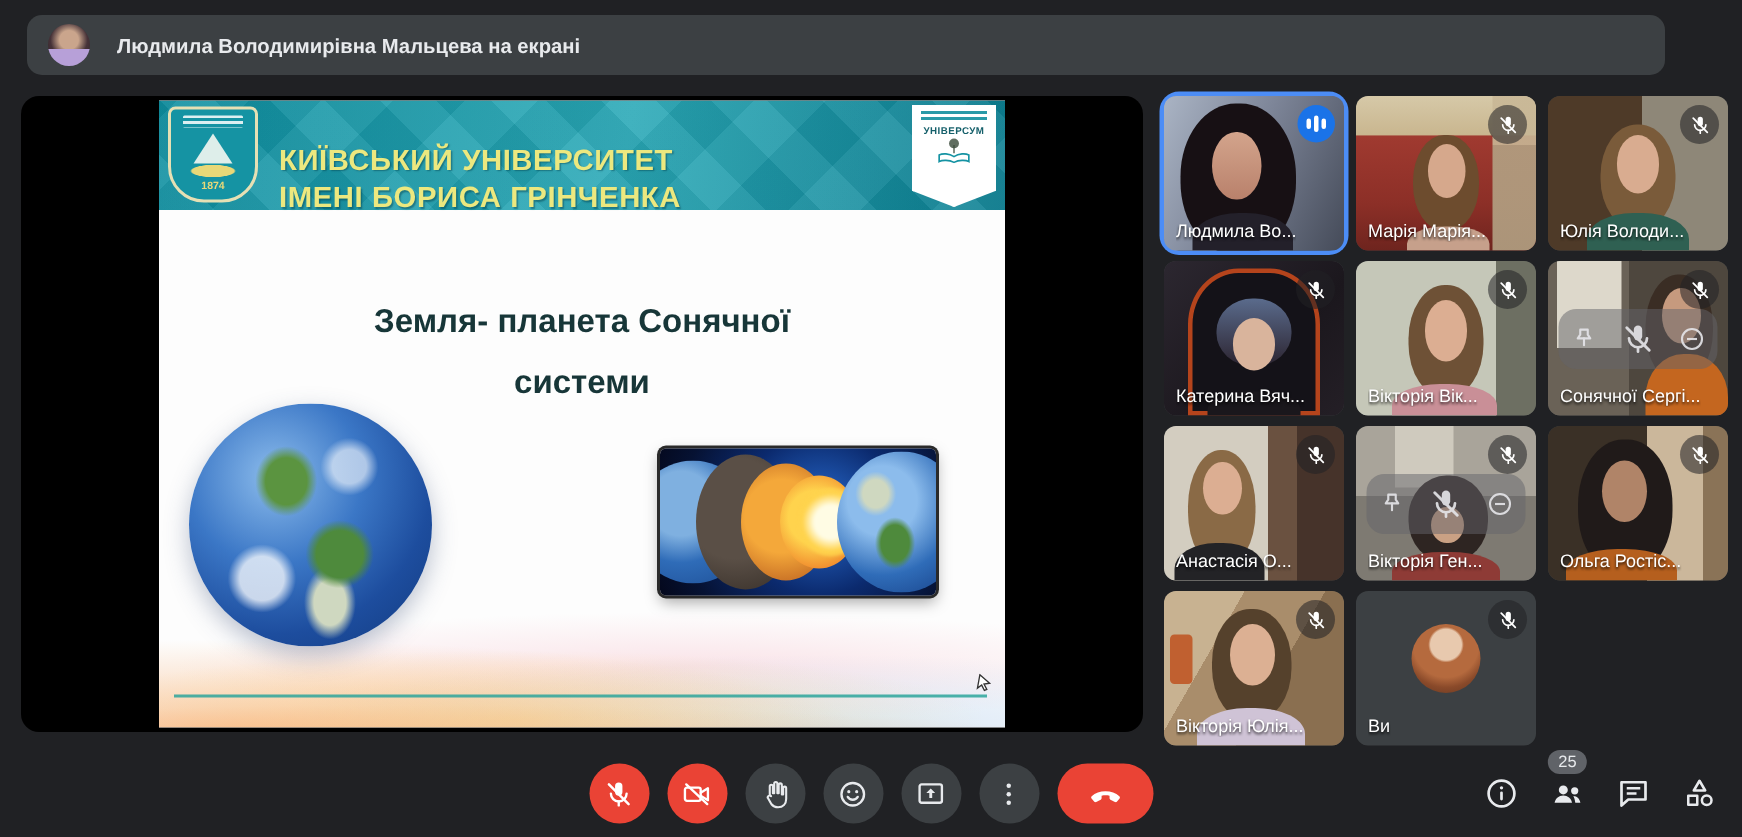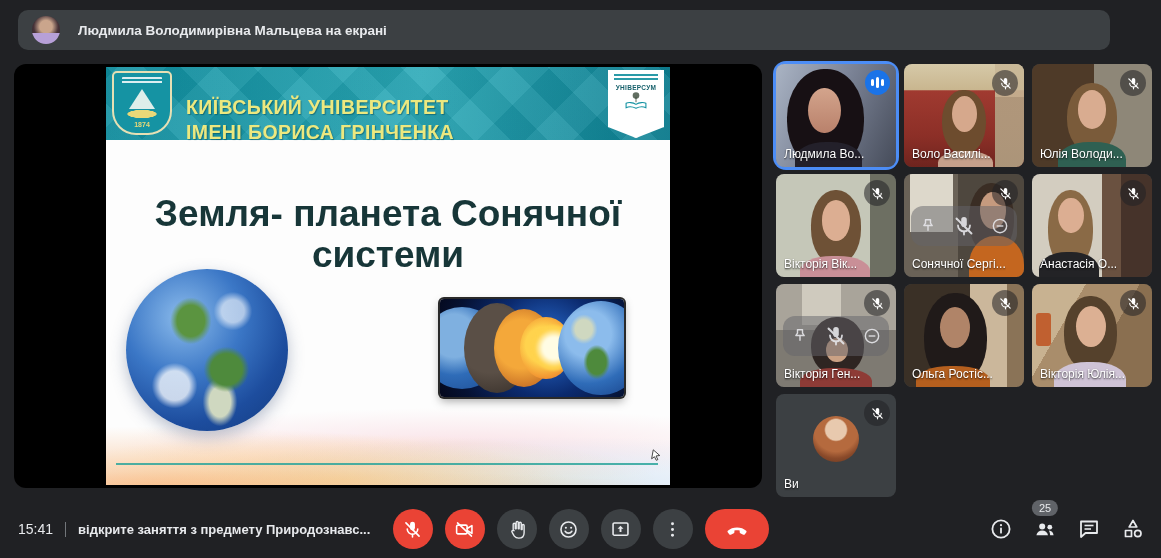--- a/index.html
+++ b/index.html
@@ -42,21 +42,21 @@
      font-size:7px;font-weight:700;color:#e8d878;}
 
   .ubadge{position:absolute;right:6px;top:3px;width:56px;height:68px;background:#fff;
      clip-path:polygon(0 0,100% 0,100% 84%,50% 100%,0 84%);box-shadow:0 0 0 1px #cfd6d6;}
   .ubadge .b-caption{margin:4px 6px 0;height:8px;
      background:repeating-linear-gradient(180deg,#2a9aa8 0 2px,#fff 2px 4px);}
   .ubadge .b-title{text-align:center;font-size:6.5px;font-weight:700;color:#16606b;margin-top:2px;letter-spacing:.3px;}
   .ubadge svg{display:block;margin:0 auto;}
 
   .stitle{position:absolute;left:0;top:126px;width:100%;text-align:center;
-     font-size:37px;line-height:41px;font-weight:700;color:#173638;}
+     font-size:22px;line-height:41px;font-weight:700;color:#173638;}
 
   .waves{position:absolute;left:0;bottom:0;width:100%;height:135px;
      background:
       radial-gradient(120% 70% at 8% 100%,rgba(246,166,100,.55),transparent 62%),
       radial-gradient(90% 55% at 42% 96%,rgba(250,214,122,.5),transparent 62%),
       radial-gradient(110% 60% at 78% 100%,rgba(150,190,232,.35),transparent 60%),
       radial-gradient(100% 45% at 62% 70%,rgba(245,188,200,.4),transparent 60%),
       radial-gradient(140% 40% at 30% 115%,rgba(252,140,80,.45),transparent 65%);}
   .tealline{position:absolute;left:10px;right:12px;top:396px;height:2px;background:#2ba49b;opacity:.85;}
 
@@ -351,37 +351,51 @@
           <i class="x1"></i>
           <i class="hair"></i>
           <i class="face"></i>
           <i class="body"></i>
         </div>
       <div class="mutebadge">
           <svg width="15" height="15" viewBox="0 0 24 24">
             <use href="#i-mic-off"></use>
           </svg>
         </div>
-      <span class="tname">Воло Василі...</span>
+      <span class="tname">Марія Марія...</span>
     </div>
 
     <div class="tile">
       <div class="vid v3">
           <i class="hair"></i>
           <i class="face"></i>
           <i class="body"></i>
         </div>
       <div class="mutebadge">
           <svg width="15" height="15" viewBox="0 0 24 24">
             <use href="#i-mic-off"></use>
           </svg>
         </div>
       <span class="tname">Юлія Володи...</span>
     </div>
 
+    <div class="tile">
+      <div class="vid v4">
+          <i class="x1"></i>
+          <i class="hair"></i>
+          <i class="face"></i>
+          <i class="body"></i>
+        </div>
+      <div class="mutebadge">
+          <svg width="15" height="15" viewBox="0 0 24 24">
+            <use href="#i-mic-off"></use>
+          </svg>
+        </div>
+      <span class="tname">Катерина Вяч...</span>
+    </div>
 
     <div class="tile">
       <div class="vid v5">
           <i class="hair"></i>
           <i class="face"></i>
           <i class="body"></i>
         </div>
       <div class="mutebadge">
           <svg width="15" height="15" viewBox="0 0 24 24">
             <use href="#i-mic-off"></use>
@@ -504,25 +518,20 @@
           <svg width="15" height="15" viewBox="0 0 24 24">
             <use href="#i-mic-off"></use>
           </svg>
         </div>
       <span class="tname">Ви</span>
     </div>
 
   </div>
 
   <div class="bottombar">
-    <div class="bb-left">
-      <span class="bb-time">15:41</span>
-      <span class="bb-div"></span>
-      <span class="bb-title">відкрите заняття з предмету Природознавс...</span>
-    </div>
 
     <div class="bb-center">
       <button class="cbtn red">
           <svg width="21" height="21" viewBox="0 0 24 24">
             <use href="#i-mic-off"></use>
           </svg>
         </button>
       <button class="cbtn red">
           <svg width="21" height="21" viewBox="0 0 24 24">
             <use href="#i-cam-off"></use>

